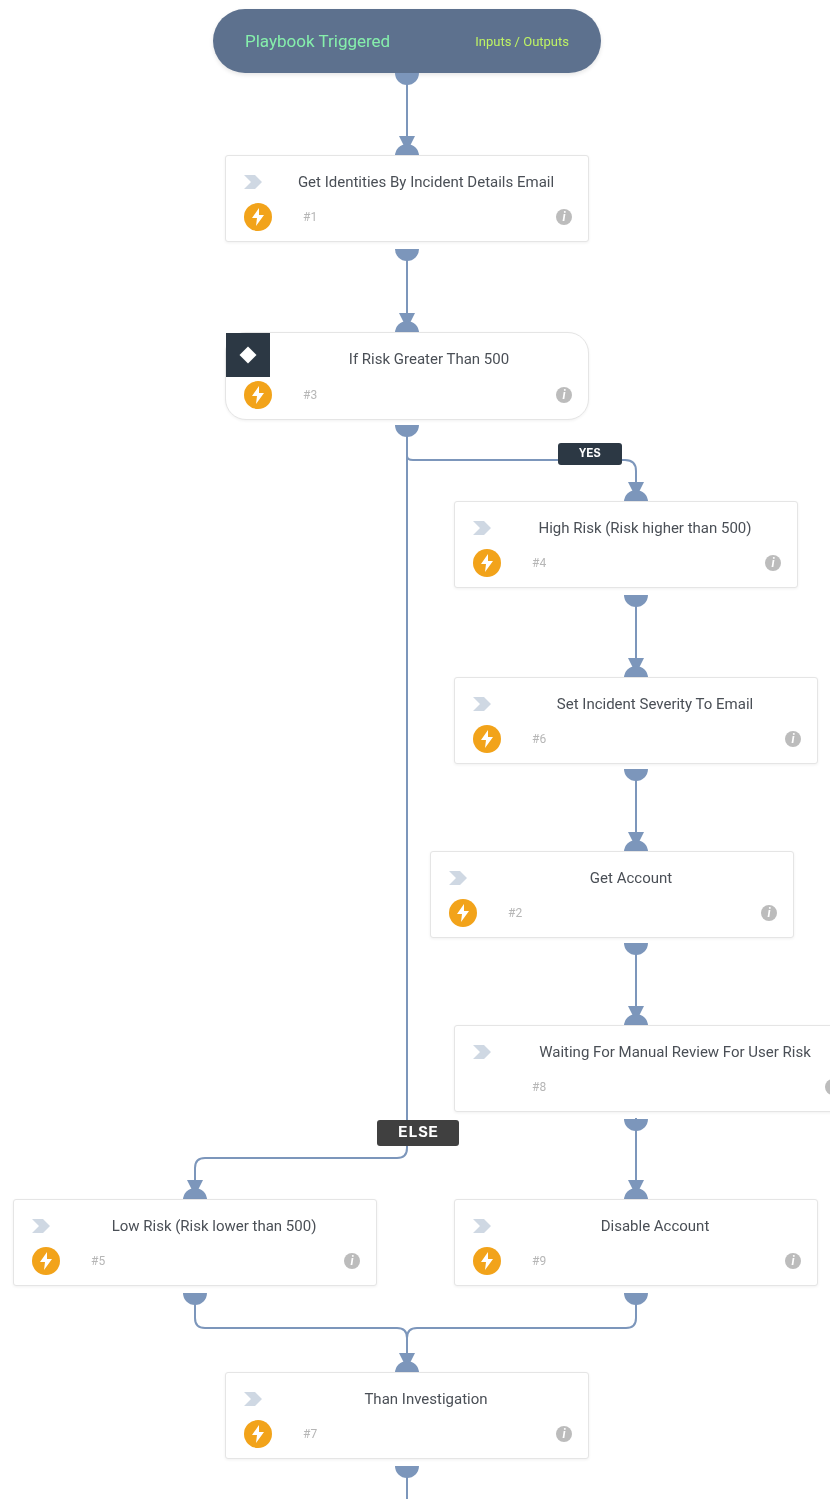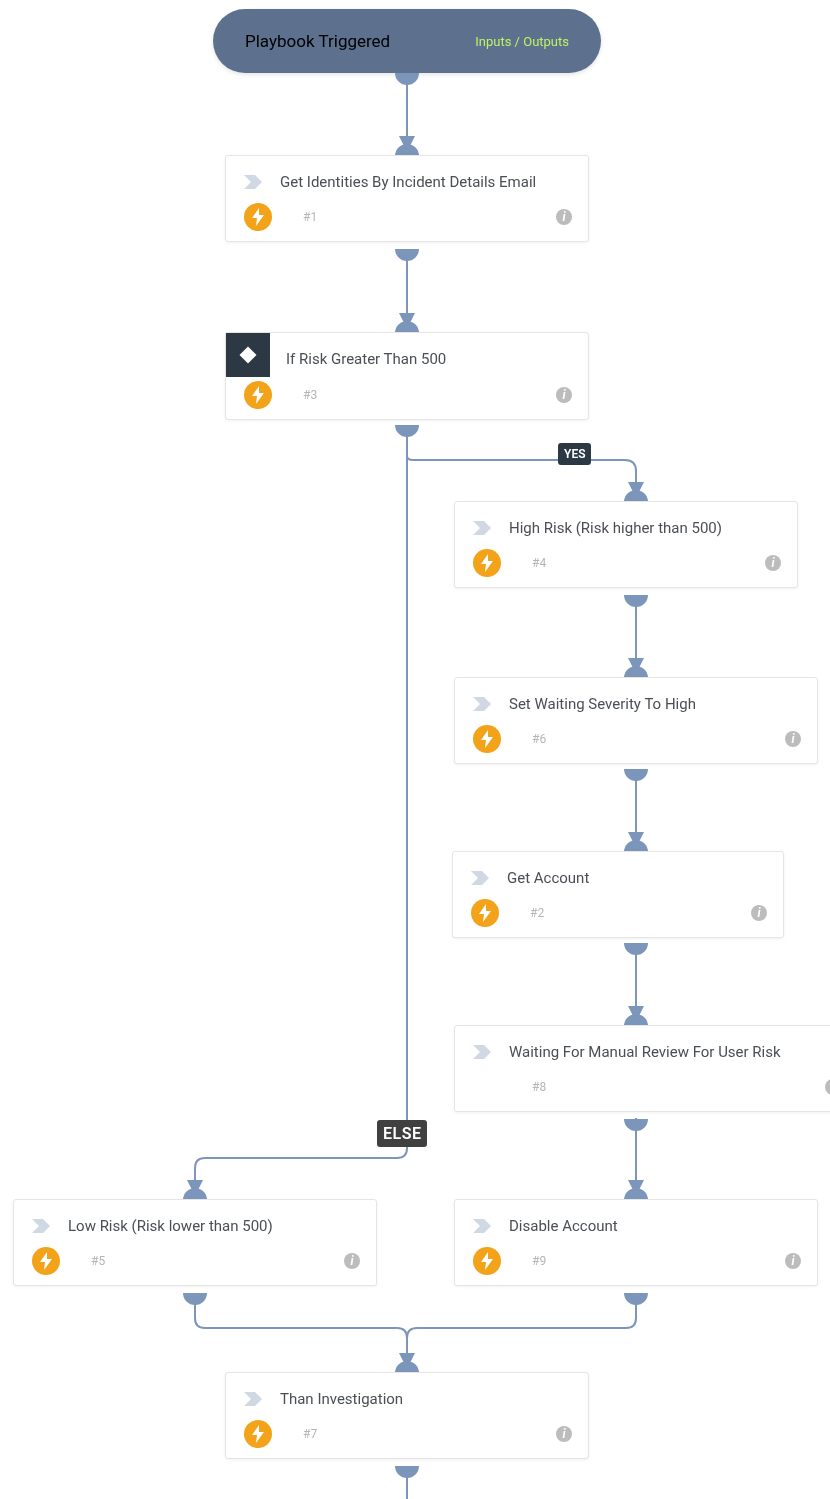--- a/index.html
+++ b/index.html
@@ -21,35 +21,36 @@
     position: absolute;
     background: #5d718e;
     border-radius: 40px;
     color: #fff;
     display: flex;
     align-items: center;
     justify-content: space-between;
     padding: 0 32px;
     box-shadow: 0 2px 4px rgba(0,0,0,0.1);
   }
-  .trigger .title { font-size: 17px; font-weight: 400; color:#000000; }
+  .trigger .title { font-size: 17px; font-weight: 400; color:#86efac; }
   .trigger .io { font-size: 13px; color: #bef264; }
   
   .card {
     position: absolute;
     background: #fff;
     border: 1px solid #e5e5e5;
     border-radius: 3px;
     box-shadow: 0 1px 3px rgba(0,0,0,0.06);
   }
   .card .head {
     display: flex;
     align-items: flex-start;
     padding: 14px 16px 6px 16px;
     gap: 16px;
+    text-align: center;
   }
   .card .head .title {
     font-size: 15px;
     color: #4a4f56;
     line-height: 1.35;
     flex: 1;
     padding-top: 2px;
   }
   .card .foot {
     display: flex;
@@ -117,23 +118,24 @@
     stroke:#7c96bb;
     stroke-width:2;
     fill:none;
   }
   .arrowhead { fill:#7c96bb; }
   
   .edge-label {
     position:absolute;
     font-size:12px;
     font-weight:600;
-    padding:4px 6px;
+    padding:4px 21px;
     border-radius:3px;
     color:#fff;
+    font-family:Liberation Mono, monospace;
   }
   .edge-label.yes { background:#2c3844; }
   .edge-label.else { background:#404040; font-size:16px; letter-spacing:0.5px; }
 </style>
 </head>
 <body>
 <div class="canvas">
 
 <svg class="connectors">
   <defs>
@@ -188,21 +190,21 @@
             <path d="M8,0 L1,10 L6,10 L5,18 L13,7 L8,7 Z" fill="#fff"></path>
           </svg>
     </span>
     <span class="num" style="padding-left:15px;">#1</span>
     <span class="info-icon">i</span>
   </div>
 </div>
 <div class="port bottom" style="left:395px; top:237px;"></div>
 
 <div class="port top" style="left:395px; top:321px;"></div>
-<div class="card decision" style="left:225px; top:332px; width:364px;">
+<div class="card decision" style="left:225px; top:332px; width:364px;border-radius:21px;">
   <div class="head">
     <span class="diamond-icon">
       <svg width="22" height="22" viewBox="0 0 22 22">
             <rect x="5" y="5" width="12" height="12" transform="rotate(45 11 11)" fill="#fff"></rect>
           </svg>
     </span>
     <span class="title">If Risk Greater Than 500</span>
   </div>
   <div class="foot">
     <span class="bolt-icon">
@@ -243,36 +245,36 @@
 <div class="port bottom" style="left:624px; top:583px;"></div>
 
 <div class="port top" style="left:624px; top:666px;"></div>
 <div class="card" style="left:454px; top:677px; width:364px;">
   <div class="head">
     <span class="chevron-icon">
       <svg width="20" height="16" viewBox="0 0 20 16">
             <path d="M1,1 L12,1 L19,8 L12,15 L1,15 L8,8 Z" fill="#cfd8e3"></path>
           </svg>
     </span>
-    <span class="title">Set Waiting Severity To High</span>
+    <span class="title">Set Incident Severity To Email</span>
   </div>
   <div class="foot">
     <span class="bolt-icon">
       <svg width="14" height="18" viewBox="0 0 14 18">
             <path d="M8,0 L1,10 L6,10 L5,18 L13,7 L8,7 Z" fill="#fff"></path>
           </svg>
     </span>
     <span class="num" style="padding-left:15px;">#6</span>
     <span class="info-icon">i</span>
   </div>
 </div>
 <div class="port bottom" style="left:624px; top:757px;"></div>
 
 <div class="port top" style="left:624px; top:840px;"></div>
-<div class="card" style="left:452px; top:851px; width:332px;">
+<div class="card" style="left:430px; top:851px; width:364px;">
   <div class="head">
     <span class="chevron-icon">
       <svg width="20" height="16" viewBox="0 0 20 16">
             <path d="M1,1 L12,1 L19,8 L12,15 L1,15 L8,8 Z" fill="#cfd8e3"></path>
           </svg>
     </span>
     <span class="title">Get Account</span>
   </div>
   <div class="foot">
     <span class="bolt-icon">

